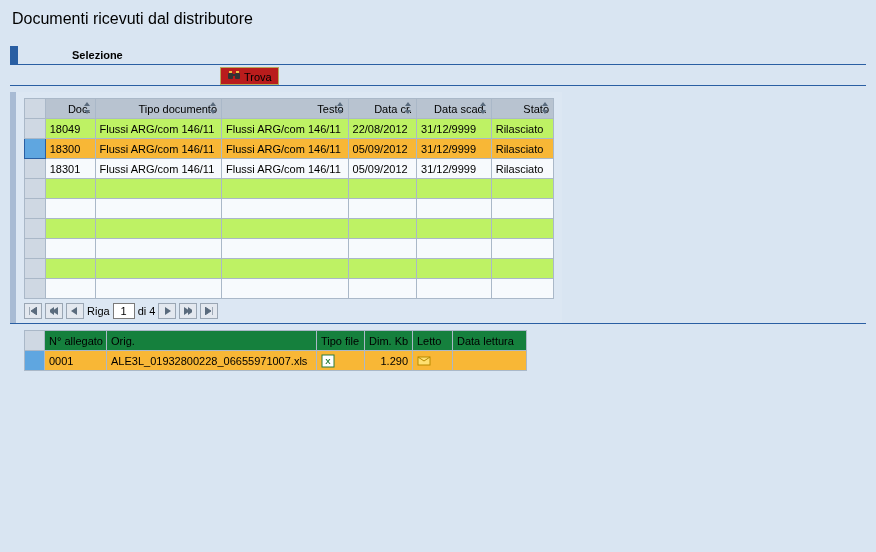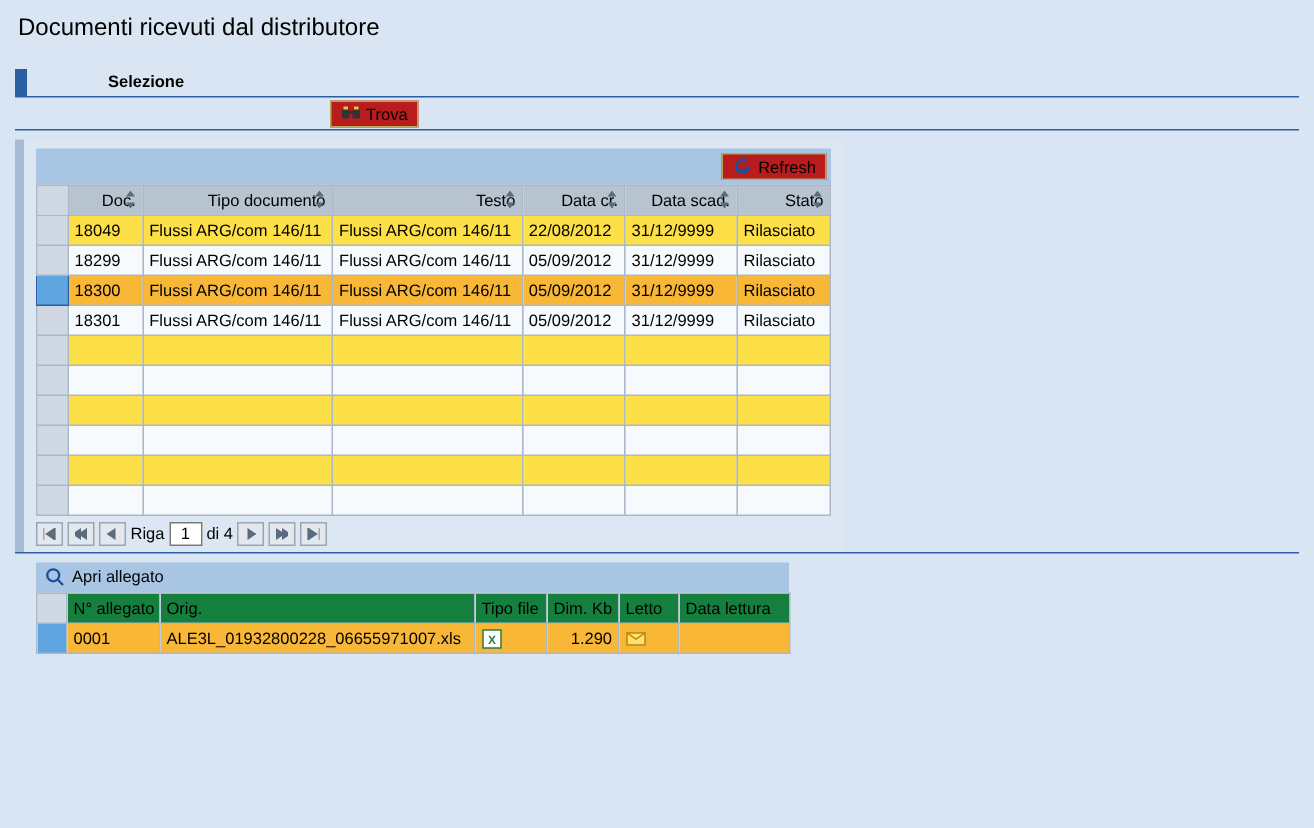--- a/index.html
+++ b/index.html
@@ -16,21 +16,21 @@
   .trova-wrap { text-align: center; padding: 2px 0 0 210px; width: 248px; }
   .btn { display: inline-flex; align-items: flex-end; gap: 3px; font-size: 11px; padding: 1px 6px; background: #b91c1c; border: 1px solid #b8a85a; cursor: pointer; }
   .btn-ico { display: inline-block; width: 14px; height: 14px; }
   .svg14 { width: 14px; height: 14px; display: block; }
   .doc-outer { background: #dce7f3; margin-top: 6px; padding: 6px 8px 4px 8px; width: 552px; border-left: 6px solid #a8bbd4; }
   .doc-toolbar { background: #a8c6e4; padding: 3px; display: flex; justify-content: flex-end; }
   table.grid { border-collapse: collapse; width: 100%; table-layout: fixed; }
   table.grid th, table.grid td { border: 1px solid #aab8c8; padding: 2px 4px; height: 20px; overflow: hidden; white-space: nowrap; text-overflow: ellipsis; }
   table.grid th { background: #b8c3d0; font-weight: normal; text-align: right; position: relative; }
   .sort-ico { position: absolute; right: 3px; top: 3px; width: 10px; height: 12px; }
-  .row-even td { background: #fde047; }
+  .row-even td { background: #bef264; }
   .row-odd td { background: #f7fafd; }
   .row-sel td { background: #f8b736 !important; }
   .rowhead { background: #cfd8e3 !important; width: 20px; }
   .rowhead.sel { background: #5fa6e0 !important; border: 1px solid #2a5fa3; }
   .pager { display: flex; align-items: center; gap: 3px; padding: 4px 0 0 0; }
   .pgbtn { width: 18px; height: 16px; background: #e3e8ef; border: 1px solid #9aa6b4; display: inline-flex; align-items: center; justify-content: center; cursor: pointer; }
   .pgbtn svg { width: 8px; height: 8px; }
   .pginput { width: 22px; height: 16px; border: 1px solid #7a7a7a; text-align: center; font-size: 11px; }
   .alleg-outer { margin-top: 6px; padding: 0 0 0 0; }
   .alleg-toolbar { background: #a8c6e4; padding: 3px 6px; display: flex; align-items: center; gap: 4px; width: 502px; margin-left: 14px; }
@@ -67,30 +67,20 @@
             <rect x="9" y="2" width="3" height="2" fill="#f0c040"></rect>
           </svg>
       </span>
       <span>Trova</span>
     </button>
   </div>
 
   <div class="panel-rule"></div>
 
   <div class="doc-outer">
-    <div class="doc-toolbar">
-      <button class="btn">
-        <span class="btn-ico">
-          <svg class="svg14" viewBox="0 0 14 14">
-              <path d="M7 2a5 5 0 1 0 4.9 4H10a3 3 0 1 1-3-3v2l3-2.5L7 0z" fill="#1a4f9c"></path>
-            </svg>
-        </span>
-        <span>Refresh</span>
-      </button>
-    </div>
 
     <table class="grid">
       <colgroup>
         <col style="width:20px">
           <col style="width:48px">
           <col style="width:122px">
           <col style="width:122px">
           <col style="width:66px">
           <col style="width:72px">
           <col style="width:60px">
@@ -121,47 +111,38 @@
       <tbody id="doc-tbody">
           <tr class="row-even">
             <td class="rowhead"></td>
             <td>18049</td>
             <td>Flussi ARG/com 146/11</td>
             <td>Flussi ARG/com 146/11</td>
             <td>22/08/2012</td>
             <td>31/12/9999</td>
             <td>Rilasciato</td>
           </tr>
-          <tr class="row-odd">
-            <td class="rowhead"></td>
-            <td>18299</td>
+          <tr class="row-sel">
+            <td class="rowhead sel"></td>
+            <td>18300</td>
             <td>Flussi ARG/com 146/11</td>
             <td>Flussi ARG/com 146/11</td>
             <td>05/09/2012</td>
             <td>31/12/9999</td>
             <td>Rilasciato</td>
           </tr>
-          <tr class="row-sel">
-            <td class="rowhead sel"></td>
-            <td>18300</td>
+          <tr class="row-odd">
+            <td class="rowhead"></td>
+            <td>18301</td>
             <td>Flussi ARG/com 146/11</td>
             <td>Flussi ARG/com 146/11</td>
             <td>05/09/2012</td>
             <td>31/12/9999</td>
             <td>Rilasciato</td>
           </tr>
-          <tr class="row-odd">
-            <td class="rowhead"></td>
-            <td>18301</td>
-            <td>Flussi ARG/com 146/11</td>
-            <td>Flussi ARG/com 146/11</td>
-            <td>05/09/2012</td>
-            <td>31/12/9999</td>
-            <td>Rilasciato</td>
-          </tr>
           <tr class="row-even">
             <td class="rowhead"></td>
             <td></td>
             <td></td>
             <td></td>
             <td></td>
             <td></td>
             <td></td>
           </tr>
           <tr class="row-odd">
@@ -245,29 +226,20 @@
           <svg viewBox="0 0 8 8">
             <path d="M8 0v8M0 0l6 4-6 4z" stroke="#5a6b7d" fill="#5a6b7d"></path>
           </svg>
         </span>
     </div>
   </div>
 
   <div class="panel-rule"></div>
 
   <div class="alleg-outer">
-    <div class="alleg-toolbar">
-      <span>
-        <svg class="svg14" viewBox="0 0 14 14">
-            <circle cx="5.5" cy="5.5" r="4" fill="none" stroke="#1a4f9c" stroke-width="1.5"></circle>
-            <line x1="8.5" y1="8.5" x2="12" y2="12" stroke="#1a4f9c" stroke-width="1.5"></line>
-          </svg>
-      </span>
-      <span class="lbl">Apri allegato</span>
-    </div>
     <table class="grid2">
       <colgroup>
         <col style="width:20px">
           <col style="width:62px">
           <col style="width:210px">
           <col style="width:48px">
           <col style="width:48px">
           <col style="width:40px">
           <col style="width:74px">
       </colgroup>

